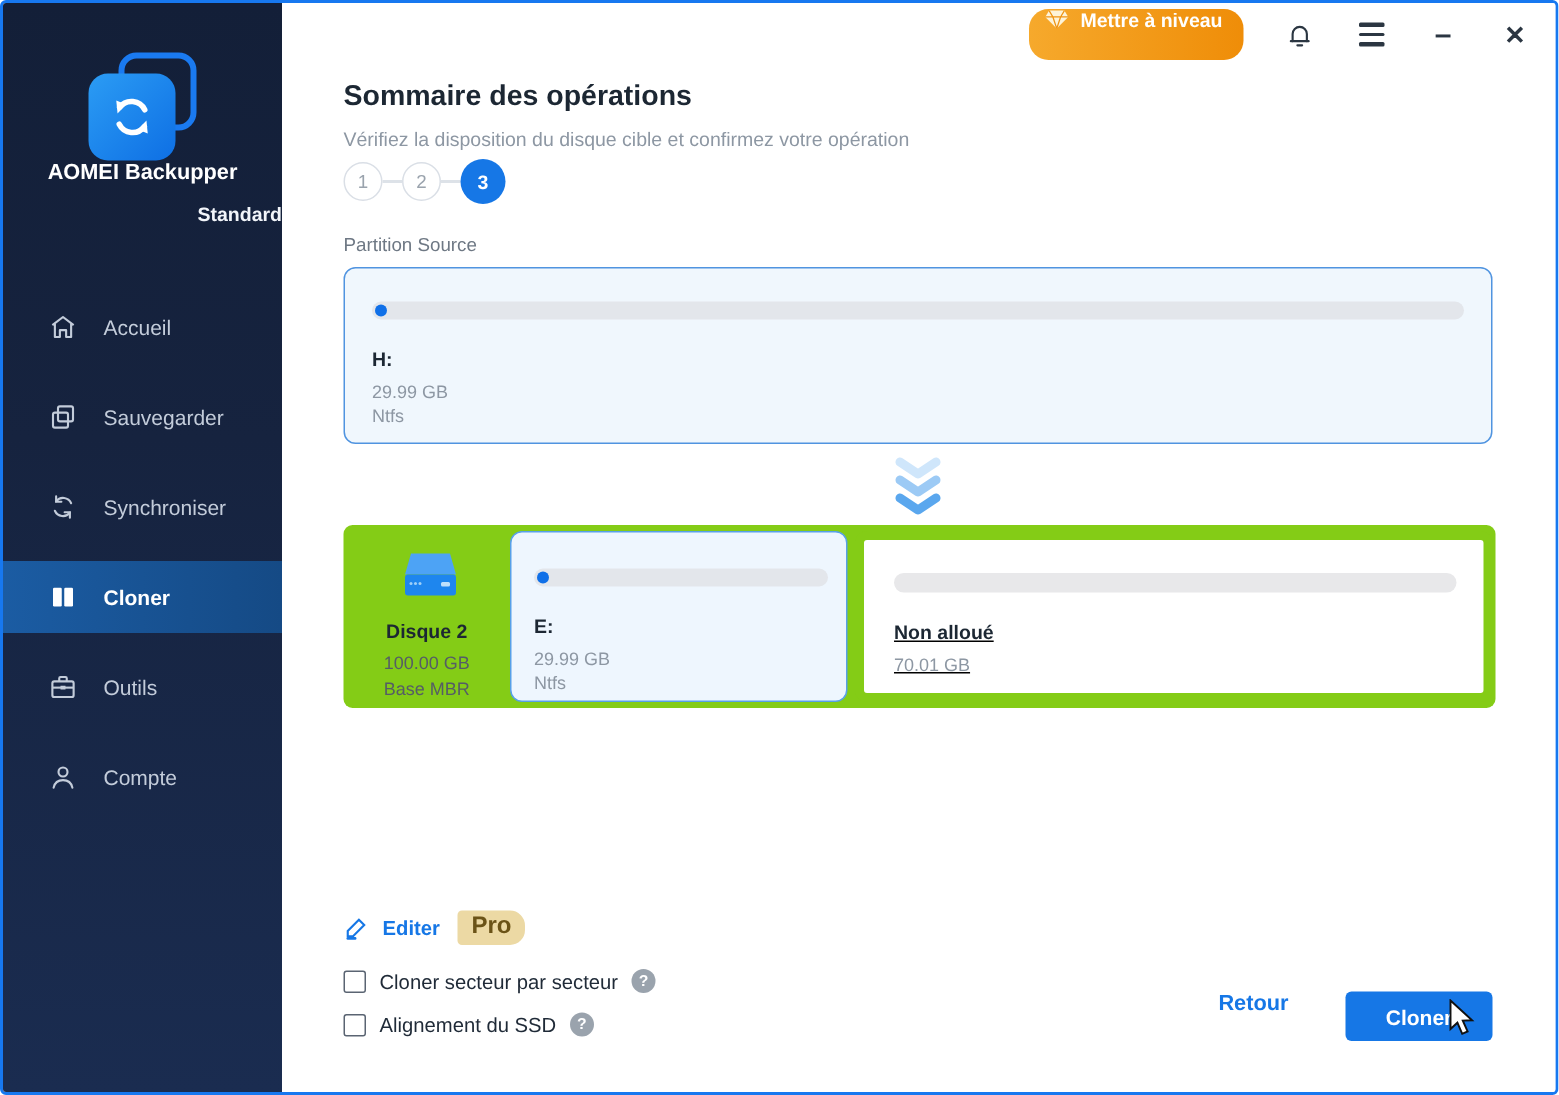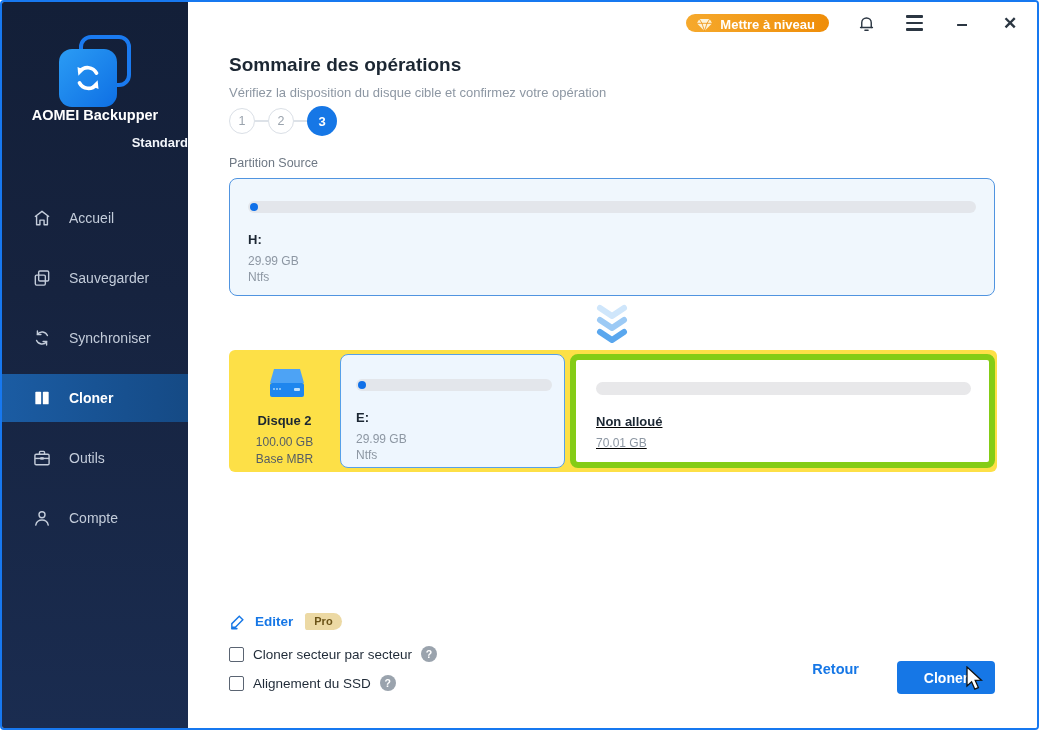--- a/index.html
+++ b/index.html
@@ -31,22 +31,22 @@
     padding-left:30px; font-size:14px; cursor:pointer; color:#c3ccda;
   }
   .nav-item svg { width:20px; height:20px; flex:0 0 20px; }
   .nav-item.active {
     background:linear-gradient(90deg,#1b5ca3,#154a85); color:#fff; font-weight:bold;
   }
   
   .main { flex:1; display:flex; flex-direction:column; background:#fff; position:relative; }
   .titlebar { height:42px; display:flex; align-items:center; justify-content:flex-end; gap:26px; padding-right:16px; }
   .upgrade-btn {
-    height:18px; border-radius:13px; background:linear-gradient(90deg,#f6a92c,#ef8d08);
-    display:flex; align-items:flex-end; gap:7px; padding:0 14px 0 10px;
+    height:34px; border-radius:13px; background:linear-gradient(90deg,#f6a92c,#ef8d08);
+    display:flex; align-items:flex-start; gap:7px; padding:0 14px 0 10px;
     color:#fff; font-weight:bold; font-size:13px; cursor:pointer; border:none;
   }
   .tb-icon { cursor:pointer; display:flex; align-items:center; justify-content:center; width:22px; height:22px; color:#2b3642; }
   .hamburger { display:flex; flex-direction:column; gap:4px; }
   .hamburger span { width:17px; height:2.4px; background:#2b3642; border-radius:1px; }
   .min-glyph { font-size:20px; font-weight:bold; line-height:10px; color:#2b3642; }
   .close-glyph { font-size:17px; font-weight:bold; color:#2b3642; }
   .content { flex:1; display:flex; flex-direction:column; padding:10px 30px 24px 41px; }
   .header-row { display:flex; justify-content:space-between; align-items:flex-start;flex-direction:column; }
   .page-title { font-size:19px; font-weight:bold; color:#1c2733; }
@@ -68,21 +68,21 @@
     background:#f0f7fd; padding:22px 18px 0 18px;
   }
   .usage-bar { height:12px; border-radius:6px; background:#e3e6eb; position:relative; }
   .usage-dot { position:absolute; left:2px; top:2px; width:8px; height:8px; border-radius:50%; background:#1070e8; }
   .part-name { font-size:13px; font-weight:bold; color:#1c2733; margin-top:19px; }
   .part-size { font-size:12px; color:#8d97a3; margin-top:7px; }
   .part-fs   { font-size:12px; color:#8d97a3; margin-top:2px; }
   .chevrons { width:766px; display:flex; justify-content:center; padding:8px 0 6px 0; }
   
   .target-panel {
-    width:768px; height:122px; background:#fde047; border-radius:6px;
+    width:768px; height:122px; background:#84cc16; border-radius:6px;
     display:flex; align-items:stretch;
   }
   .disk-info { width:111px; flex:0 0 111px; display:flex; flex-direction:column; align-items:center; padding-top:17px; }
   .disk-name { font-size:13px; font-weight:bold; color:#1c2733; margin-top:8px; }
   .disk-size { font-size:12px; color:#555d66; margin-top:7px; }
   .disk-type { font-size:12px; color:#555d66; margin-top:3px; }
   .target-part {
     width:225px; flex:0 0 225px; margin:4px 0; background:#eef6fe;
     border:1.5px solid #57a0e8; border-radius:8px; padding:24px 12px 0 15px; cursor:pointer;
   }
@@ -91,21 +91,21 @@
     border-radius:8px; padding:22px 18px 0 20px;text-decoration:underline;
   }
   .unalloc-bar { height:13px; border-radius:7px; background:#e8e8ea; }
   
   .spacer { flex:1; }
   .footer { display:flex; justify-content:space-between; align-items:flex-end; padding-right:12px; }
   .footer-left { display:flex; flex-direction:column; }
   .edit-row { display:flex; align-items:center; gap:9px; margin-bottom:16px; cursor:pointer; }
   .edit-label { color:#1677e6; font-size:13.5px; font-weight:bold; }
   .pro-badge {
-    background:#ecd9a4; color:#6b5317; font-size:11px; font-weight:bold;
+    background:#ecd9a4; color:#6b5317; font-size:16px; font-weight:bold;
     padding:2px 9px 3px 9px; border-radius:3px 10px 10px 3px; margin-left:3px;
   }
   .check-row { display:flex; align-items:center; gap:9px; margin-bottom:13px; }
   .check-row input[type=checkbox] {
     appearance:none; width:15px; height:15px; border:1.5px solid #5a6472; border-radius:2px; background:#fff; cursor:pointer;
   }
   .check-label { font-size:13.5px; color:#1f2a37; }
   .help-icon {
     width:16px; height:16px; border-radius:50%; background:#9aa3ad; color:#fff;
     font-size:10.5px; font-weight:bold; display:flex; align-items:center; justify-content:center; cursor:pointer;

